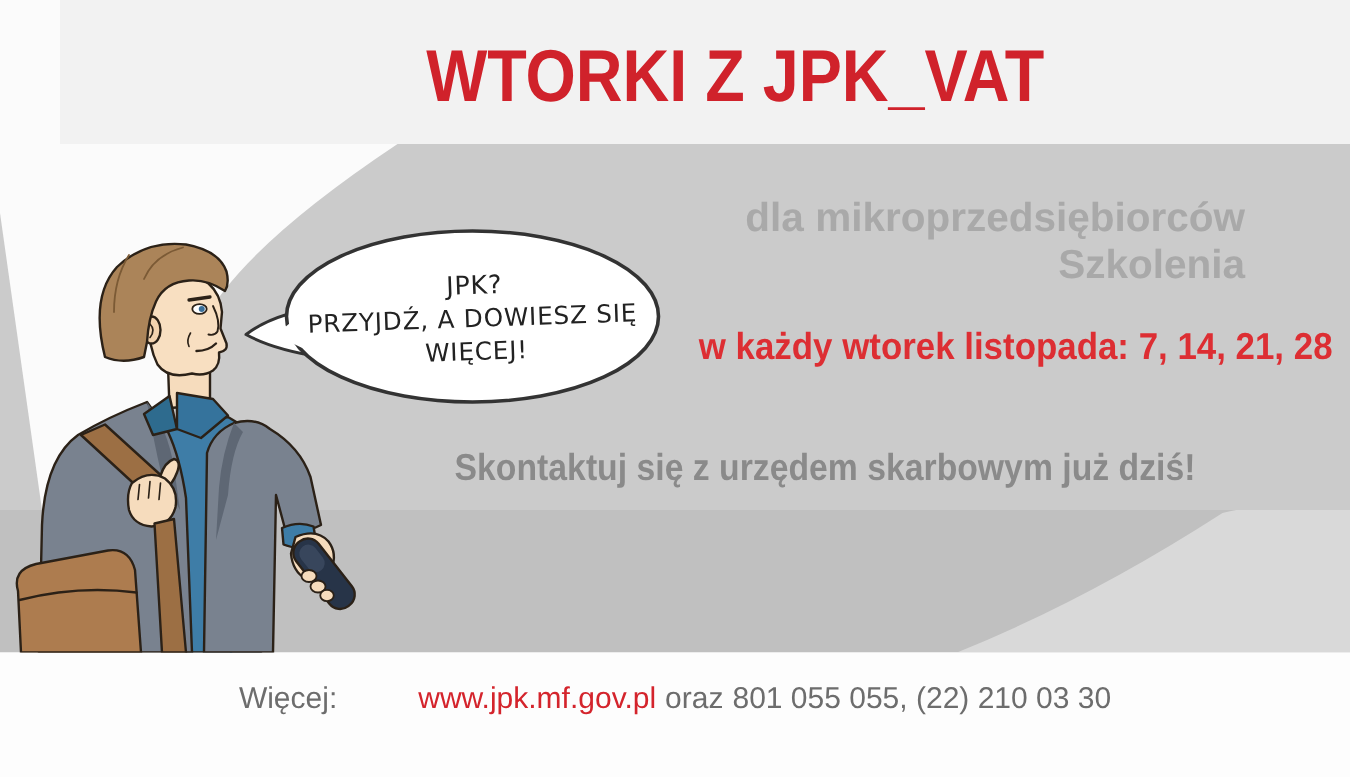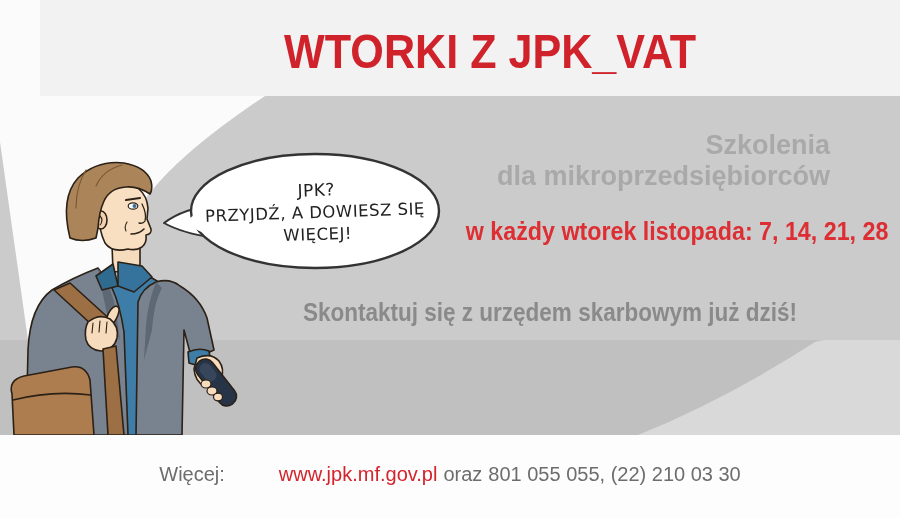--- a/index.html
+++ b/index.html
@@ -44,21 +44,21 @@
     transform:scaleX(0.93);transform-origin:right center;
   }
   .contact{
     position:absolute;left:550px;top:202px;
     font-weight:bold;font-size:25px;color:#8a8a8a;white-space:nowrap;
     transform:translateX(-50%) scaleX(0.90);
   }
   .footer{
     position:absolute;left:0;top:435px;width:900px;height:83px;
     display:flex;justify-content:center;align-items:flex-start;
-    padding-top:28px;box-sizing:border-box;gap:6px;
+    padding-top:20px;box-sizing:border-box;gap:6px;
     font-size:20px;color:#6d6d6d;white-space:nowrap;
   }
   .footer .red{color:#d4242c;}
   .footer a.red{text-decoration:none;cursor:pointer;margin-left:48px;}
   
   svg.illustration{
     position:absolute;left:0;top:150px;width:470px;height:285px;z-index:5;
     pointer-events:none;
   }
   .bubble-text{
@@ -75,22 +75,22 @@
     <h1 class="title">WTORKI Z JPK_VAT</h1>
   </div>
 
   <div class="mid-band">
     <svg class="bg" width="900" height="244" viewBox="0 0 900 244" aria-hidden="true">
       <path d="M 265 0 Q 160 70 135 120 Q 100 180 92 244 L 900 244 L 900 0 Z" fill="#cbcbcb"></path>
       <polygon points="0,46 28,244 0,244" fill="#cbcbcb"></polygon>
     </svg>
 
     <div class="headline">
+      <div>dla mikroprzedsiębiorców</div>
       <div>Szkolenia</div>
-      <div>dla mikroprzedsiębiorców</div>
     </div>
 
     <div class="schedule">w każdy wtorek listopada: 7, 14, 21, 28</div>
 
     <div class="contact">Skontaktuj się z urzędem skarbowym już dziś!</div>
   </div>
 
   <div class="floor-band">
     <svg width="900" height="95" viewBox="0 0 900 95" aria-hidden="true">
       <path d="M 638 95 Q 725 60 815 2 Q 835 -4 900 -2 L 900 95 Z" fill="#d9d9d9"></path>

